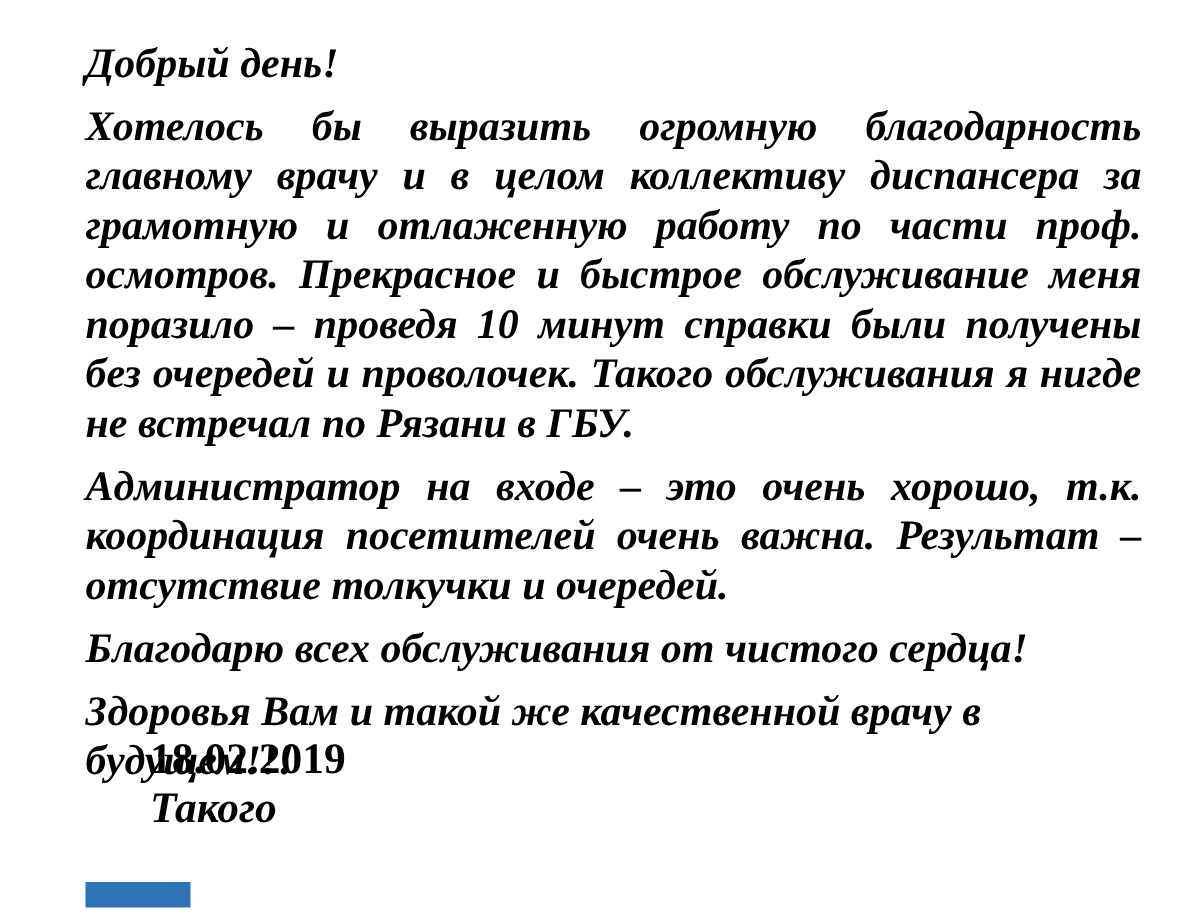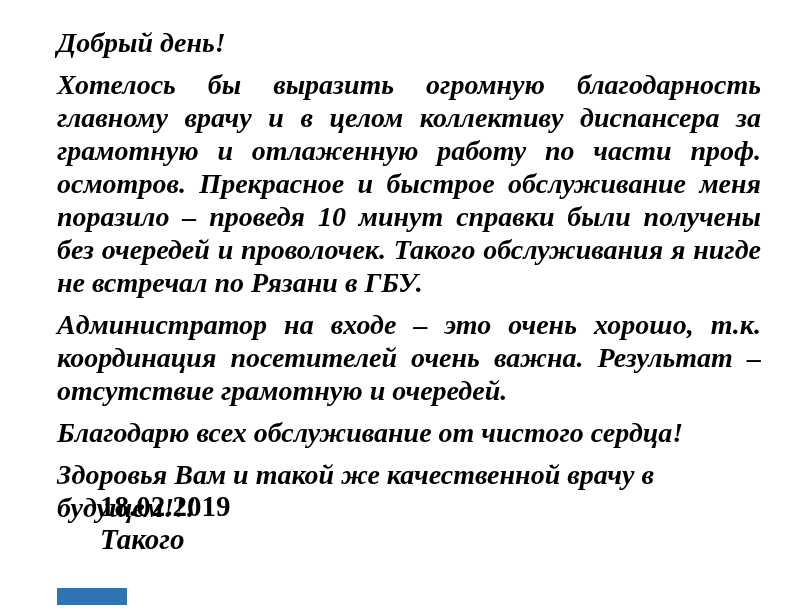--- a/index.html
+++ b/index.html
@@ -62,22 +62,22 @@
     background: #2e74b5;
   }
 </style>
 </head>
 <body>
 
 <div class="page" style="background: rgb(255, 255, 255);">
   <div class="content">
     <p class="para single">Добрый день!</p>
     <p class="para">Хотелось бы выразить огромную благодарность главному врачу и в целом коллективу диспансера за грамотную и отлаженную работу по части проф. осмотров. Прекрасное и быстрое обслуживание меня поразило – проведя 10 минут справки были получены без очередей и проволочек. Такого обслуживания я нигде не встречал по Рязани в ГБУ.</p>
-    <p class="para">Администратор на входе – это очень хорошо, т.к. координация посетителей очень важна. Результат – отсутствие грамотную и очередей.</p>
-    <p class="para single">Благодарю всех обслуживание от чистого сердца!</p>
+    <p class="para">Администратор на входе – это очень хорошо, т.к. координация посетителей очень важна. Результат – отсутствие толкучки и очередей.</p>
+    <p class="para single">Благодарю всех обслуживания от чистого сердца!</p>
     <p class="para single">Здоровья Вам и такой же качественной врачу в будущем!!!</p>
   </div>
 
   <div class="footer-row">
     <span class="date">18.02.2019</span>
     <span class="signature">Такого</span>
   </div>
 
   <div class="accent-bar" style="background: rgb(46, 116, 181);"></div>
 </div>

